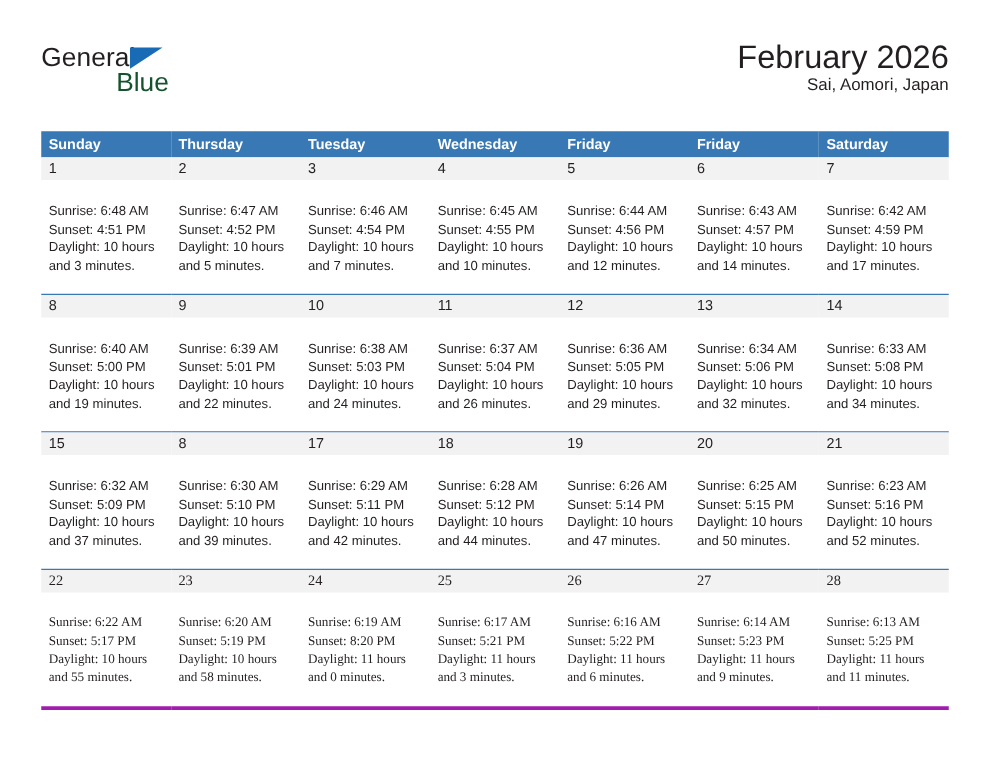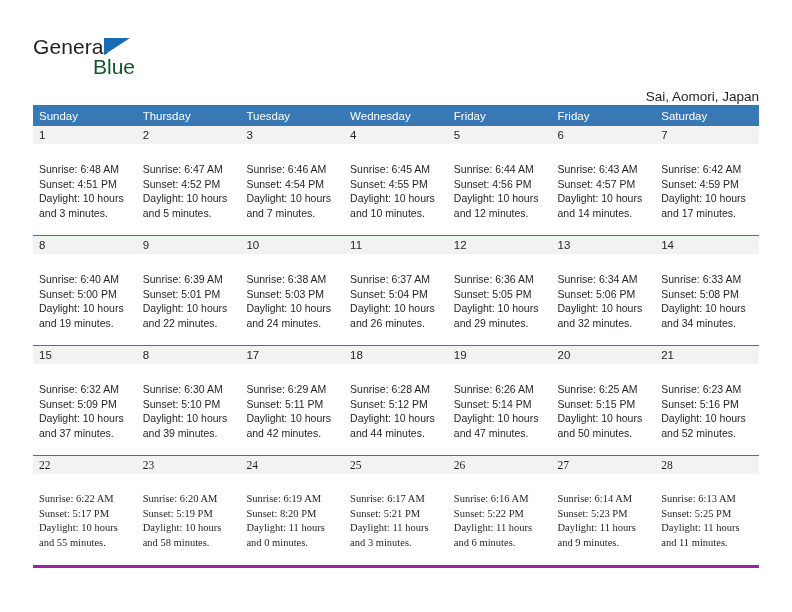--- a/index.html
+++ b/index.html
@@ -68,21 +68,21 @@
     right: 0;
     top: 0;
     text-align: right;
     font-size: 26px;
     color: #231f20;
     white-space: nowrap;
   }
   .subtitle {
     position: absolute;
     right: 0;
-    top: 59px;
+    top: 30px;
     text-align: right;
     font-size: 13.5px;
     color: #231f20;
     white-space: nowrap;
   }
 
   
   .calendar {
     position: absolute;
     left: 33px;
@@ -90,21 +90,21 @@
     width: 726px;
     border-collapse: collapse;
     table-layout: fixed;
   }
   .calendar col { width: 103.71px; }
 
   thead th {
     background: #3878b4;
     color: #ffffff;
     font-size: 11.5px;
-    font-weight: normal;
+    font-weight: bold;
     text-align: left;
     padding: 4px 0 4px 6px;
     height: 13px;
     border: none;
   }
 
   tbody tr.week-row td {
     vertical-align: top;
     padding: 0;
     border-bottom: 1px solid #3878b4;
@@ -143,20 +143,21 @@
 <body>
 
 <div class="page">
 
   <div class="header">
     <div class="logo">
       <span class="logo-general">General</span>
       <span class="logo-tri"></span>
       <span class="logo-blue">Blue</span>
     </div>
+    <div class="title">February 2026</div>
     <div class="subtitle">Sai, Aomori, Japan</div>
   </div>
 
   <table class="calendar">
     <colgroup>
       <col>
         <col>
         <col>
         <col>
         <col>

